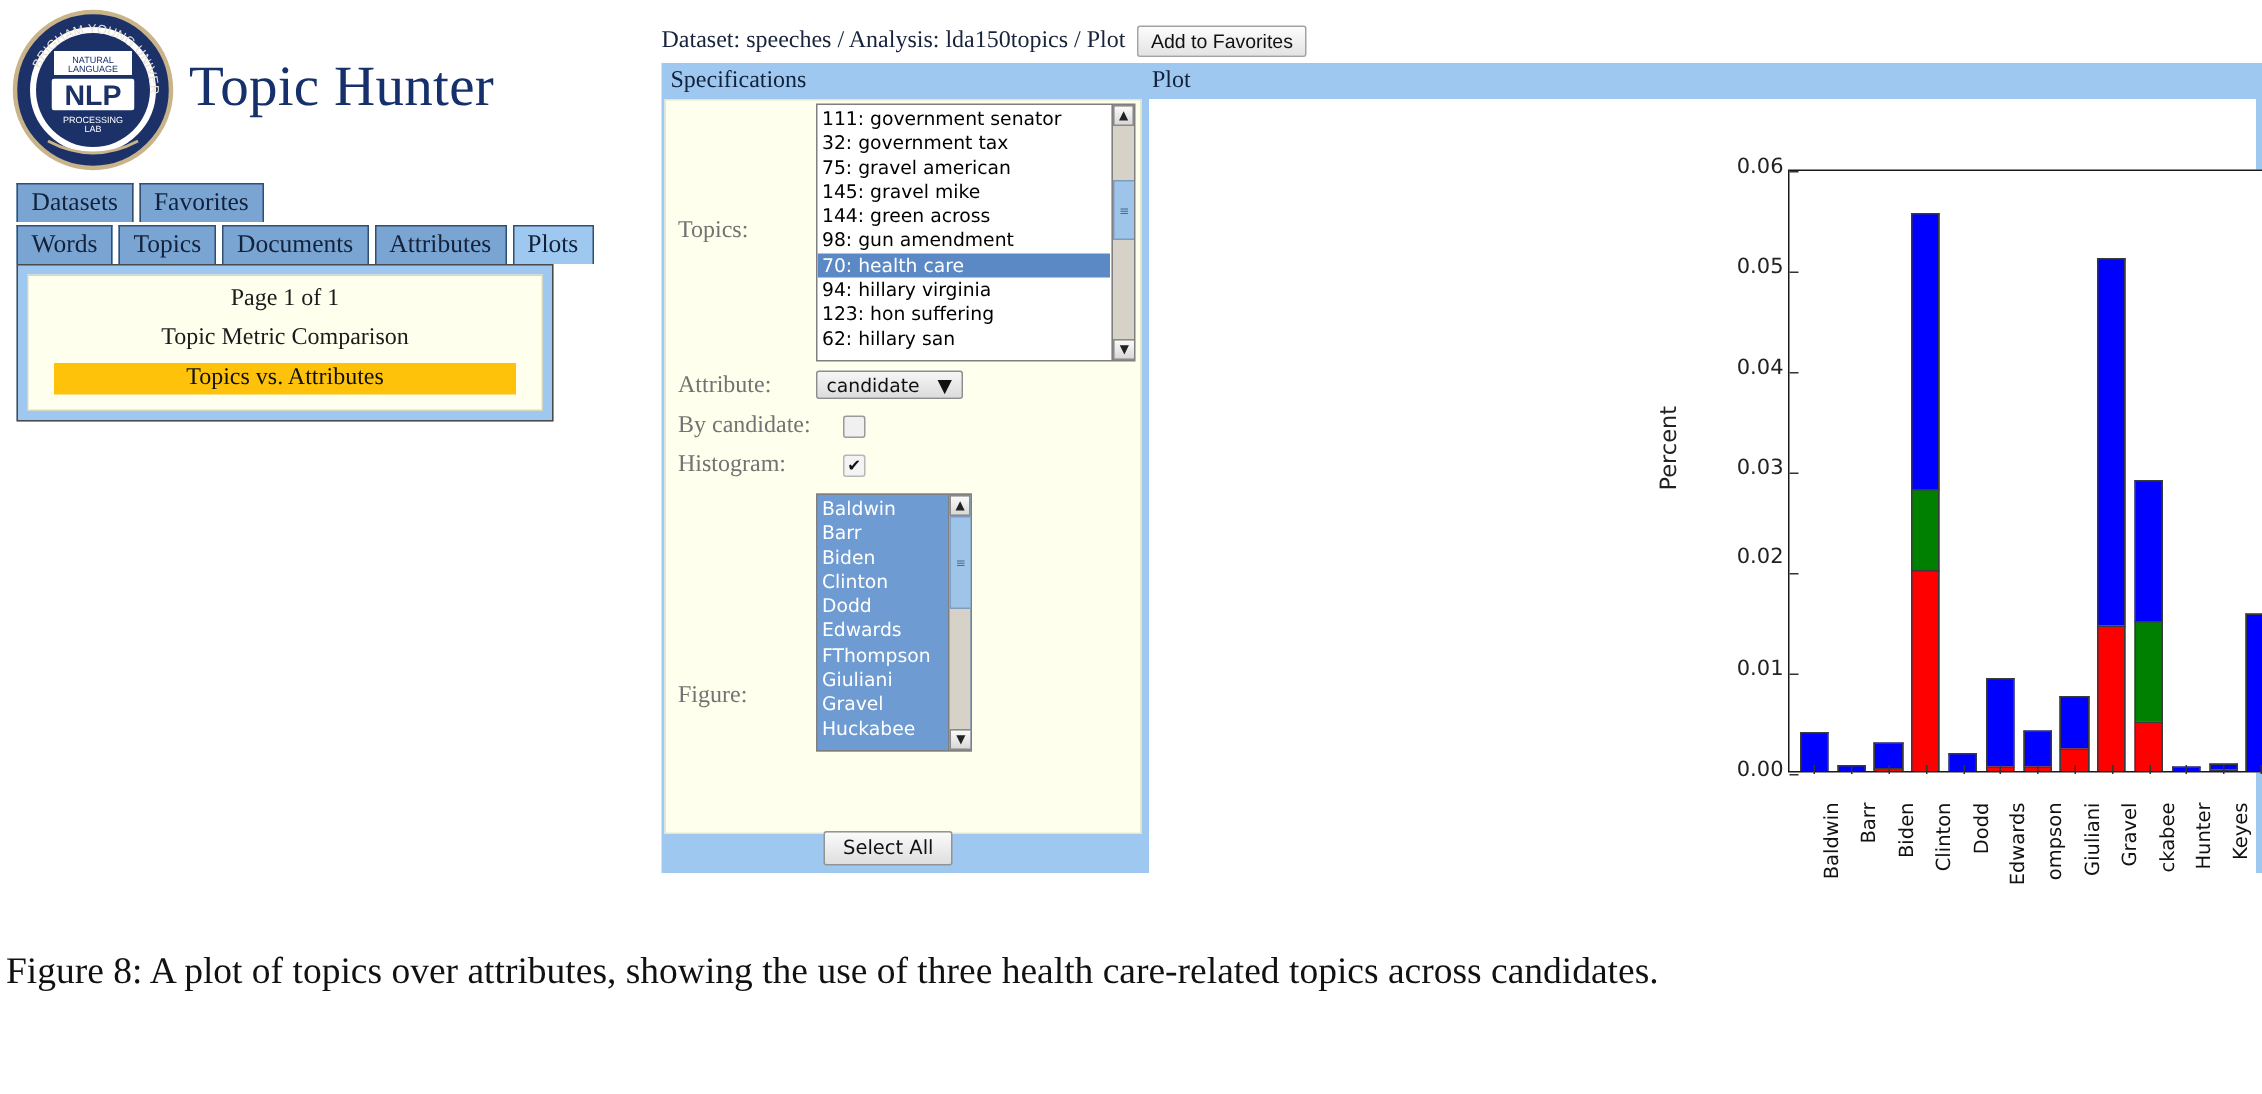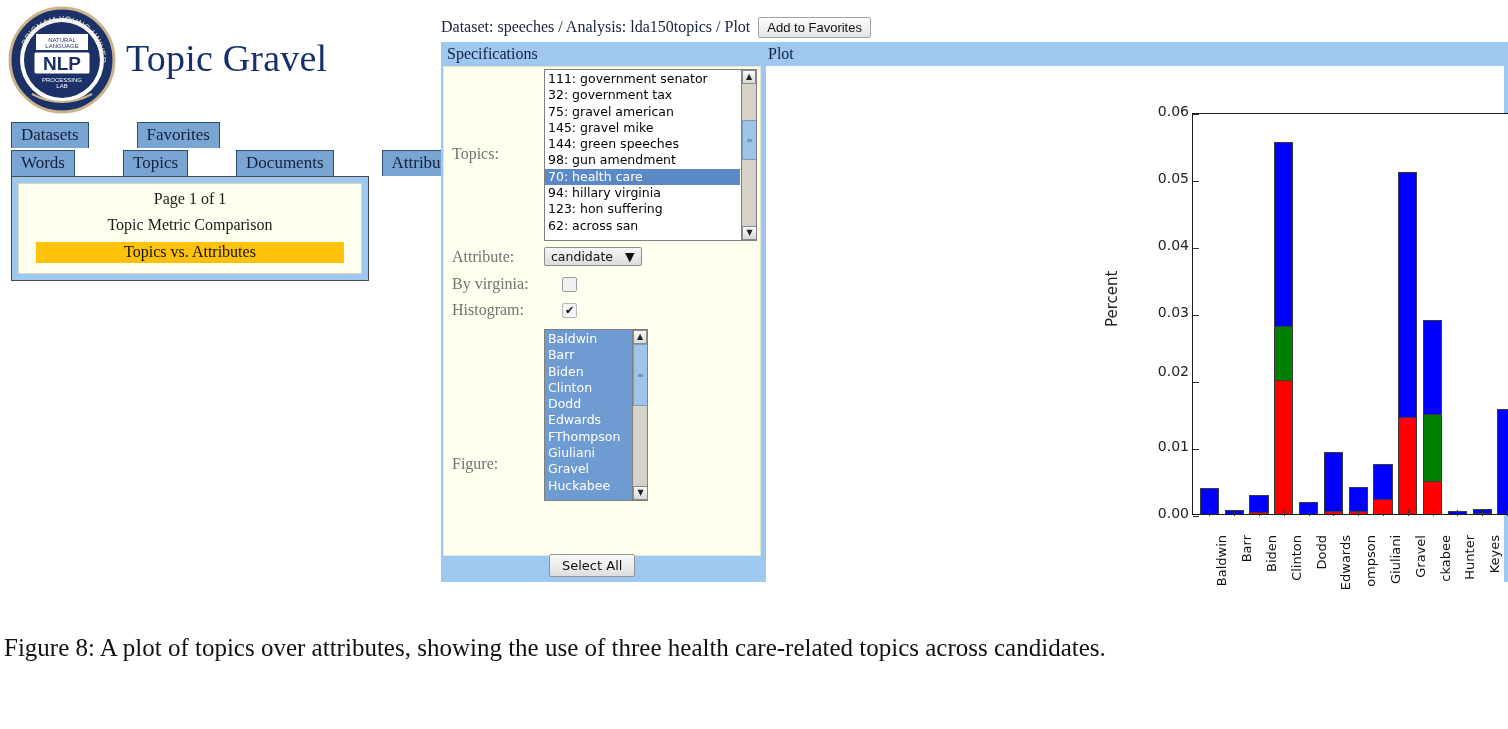--- a/index.html
+++ b/index.html
@@ -6,21 +6,21 @@
   body{
     width:1508px;height:729px;background:#ffffff;
     font-family:"Liberation Serif", serif;
     position:relative;overflow:hidden;
   }
   
   #brand{position:absolute;left:0;top:0;width:420px;height:300px;}
   #logo{position:absolute;left:8px;top:6px;width:108px;height:108px;}
   #app-title{position:absolute;left:126px;top:36px;font-size:38px;color:#15306b;
     font-family:"Liberation Serif", serif;letter-spacing:.2px;}
-  .tabrow{position:absolute;display:flex;align-items:flex-start;gap:44px;}
+  .tabrow{position:absolute;display:flex;align-items:flex-start;}
   .tab{
     background:#7aa5d2;border:1px solid #2f4f73;border-bottom:none;
     color:#12223c;font-size:17px;padding:1px 9px 2px 9px;margin-right:4px;
     font-family:"Liberation Serif", serif;line-height:22px;white-space:nowrap;
   }
   .tab.sel{background:#9ec8f0;}
   #tabrow1{left:11px;top:122px;}
   #tabrow2{left:11px;top:150px;}
   #plotsbox{
     position:absolute;left:11px;top:176px;width:358px;height:105px;
@@ -123,21 +123,21 @@
     <text x="54" y="64" font-size="19" font-weight="bold" fill="#1b3168" text-anchor="middle" font-family="Liberation Sans, sans-serif">NLP</text>
     <text x="54" y="76" font-size="6" fill="#ffffff" text-anchor="middle" font-family="Liberation Sans, sans-serif">PROCESSING</text>
     <text x="54" y="82" font-size="6" fill="#ffffff" text-anchor="middle" font-family="Liberation Sans, sans-serif">LAB</text>
     <path id="arc" d="M 16 54 A 38 38 0 0 1 92 54" fill="none"></path>
     <text font-size="8.5" fill="#e8e2d2" font-family="Liberation Sans, sans-serif">
       <textPath href="#arc" startOffset="12%">BRIGHAM YOUNG UNIVERSITY</textPath>
     </text>
     <path d="M 24 88 Q 54 104 84 88" fill="none" stroke="#c9b48a" stroke-width="2"></path>
   </svg>
 
-  <div id="app-title">Topic Gravel</div>
+  <div id="app-title">Topic Hunter</div>
 
   <div class="tabrow" id="tabrow1">
     <div class="tab">Datasets</div>
     <div class="tab">Favorites</div>
   </div>
 
   <div class="tabrow" id="tabrow2">
     <div class="tab">Words</div>
     <div class="tab">Topics</div>
     <div class="tab">Documents</div>
@@ -170,44 +170,44 @@
       <div class="frow" style="left:8px;top:78px;">
         <span class="flabel">Topics:</span>
       </div>
 
       <div class="listbox" id="topics-list" style="left:100px;top:2px;width:213px;height:172px;position:absolute;">
         <div style="position:absolute;left:0;top:1px;right:16px;">
           <div class="lb-item">111: government senator</div>
           <div class="lb-item">32: government tax</div>
           <div class="lb-item">75: gravel american</div>
           <div class="lb-item">145: gravel mike</div>
-          <div class="lb-item">144: green speeches</div>
+          <div class="lb-item">144: green across</div>
           <div class="lb-item">98: gun amendment</div>
           <div class="lb-item sel">70: health care</div>
           <div class="lb-item">94: hillary virginia</div>
           <div class="lb-item">123: hon suffering</div>
-          <div class="lb-item">62: across san</div>
+          <div class="lb-item">62: hillary san</div>
         </div>
         <div class="sbar">
           <div class="sbtn">▲</div>
           <div class="sthumb" style="top:50px;height:40px;">≡</div>
           <div class="sbtn" style="position:absolute;bottom:0;width:15px;">▼</div>
         </div>
       </div>
 
       <div class="frow" style="left:8px;top:180px;">
         <span class="flabel" style="width:92px;">Attribute:</span>
         <span class="selectbox">
           <span>candidate</span>
           <span>▼</span>
         </span>
       </div>
 
       <div class="frow" style="left:8px;top:208px;">
-        <span class="flabel" style="width:110px;">By virginia:</span>
+        <span class="flabel" style="width:110px;">By candidate:</span>
         <span class="cbx"></span>
       </div>
 
       <div class="frow" style="left:8px;top:234px;">
         <span class="flabel" style="width:110px;">Histogram:</span>
         <span class="cbx" style="border-color:#b7b7b7;background:#f4f4f4;">✔</span>
       </div>
 
       <div class="frow" style="left:8px;top:388px;">
         <span class="flabel">Figure:</span>

